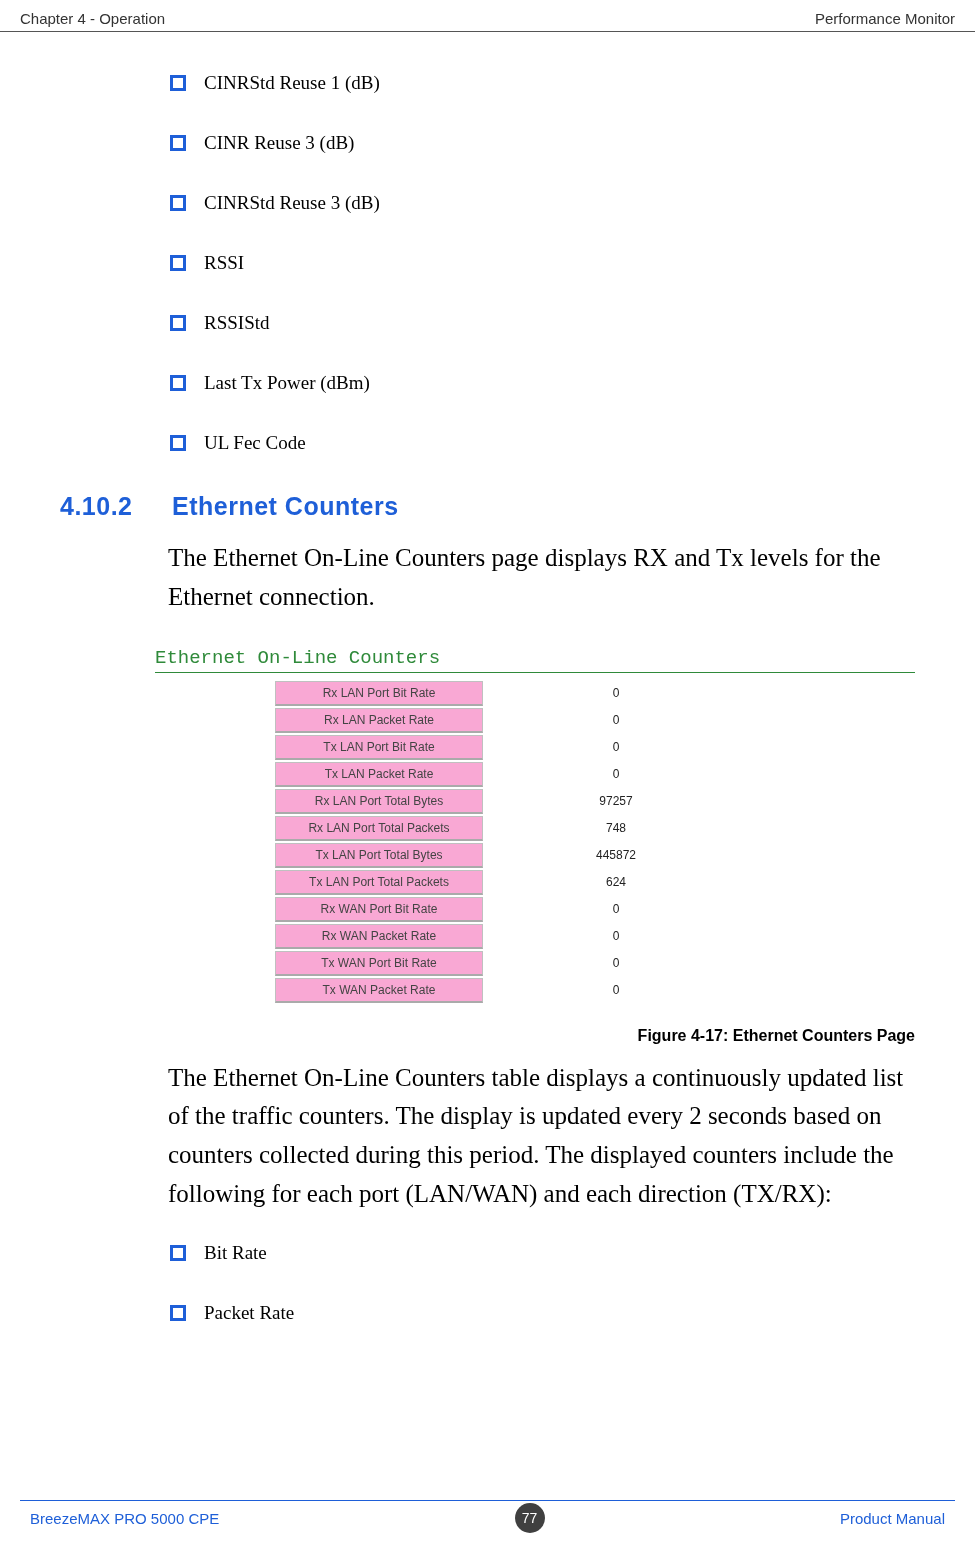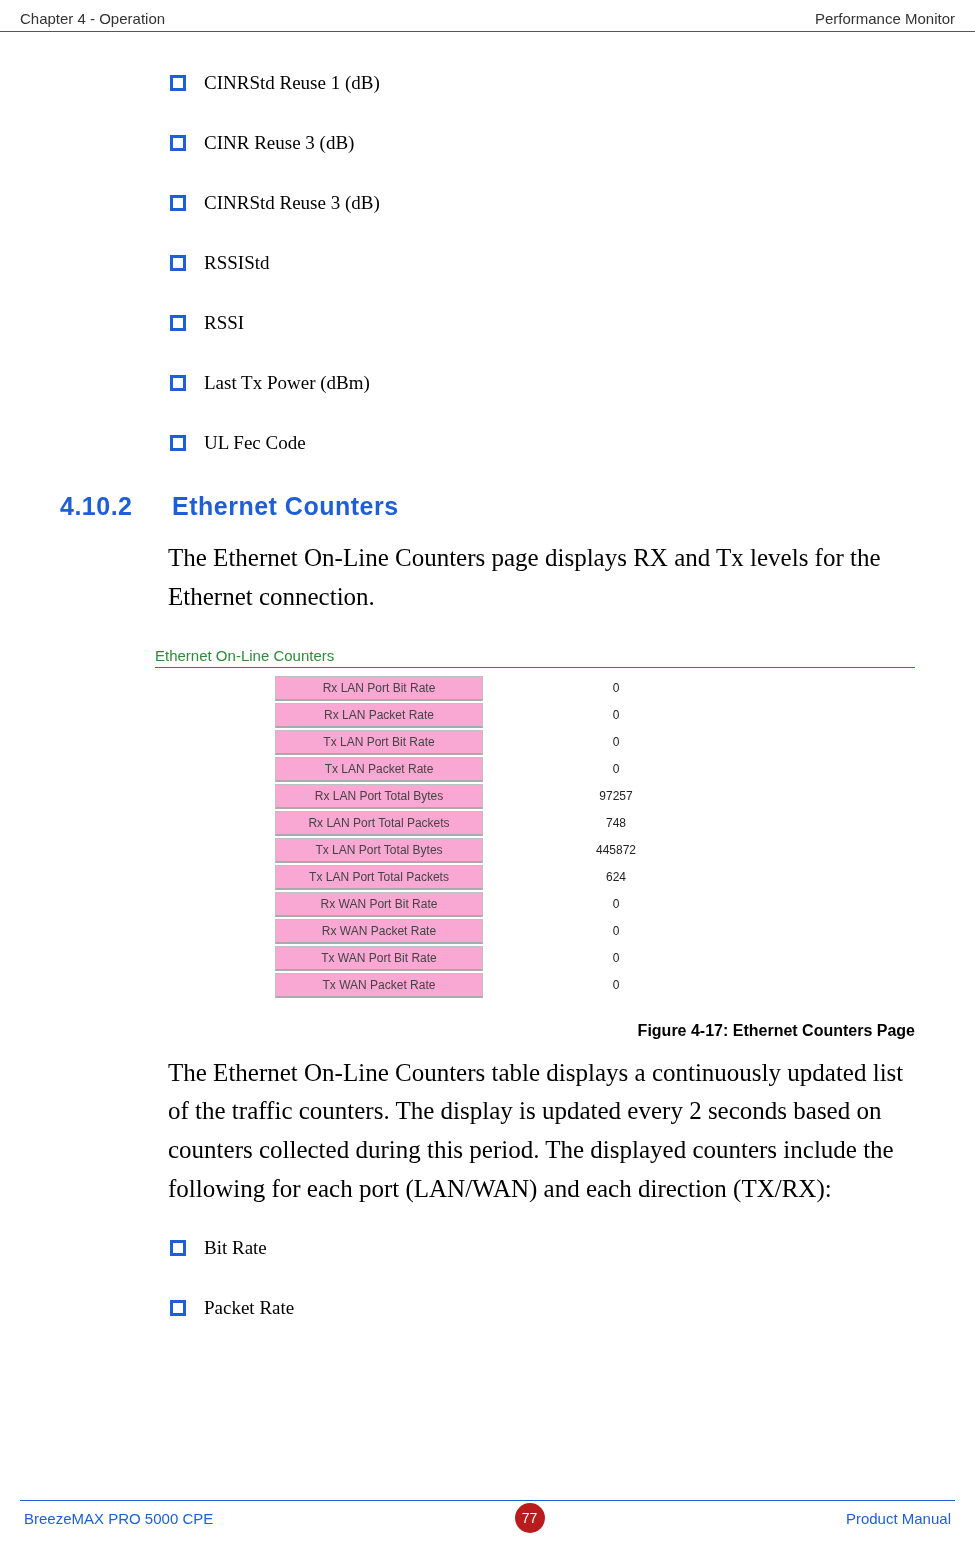--- a/index.html
+++ b/index.html
@@ -62,22 +62,22 @@
     font-size: 25px;
     line-height: 1.55;
     margin: 0 0 28px 108px;
     font-family: Liberation Serif, serif;
   }
   .figure-wrap {
     margin: 20px 0 8px 95px;
   }
   .panel-title {
     color: #2f8a3a;
-    font-family: Liberation Sans, sans-serif;
-    font-size: 15px;
+    font-family: Liberation Mono, monospace;
+    font-size: 19px;
     border-bottom: 1px solid #2f8a3a;
     padding-bottom: 3px;
     margin-bottom: 6px;
     margin-top: 30px;
   }
   .counters-table {
     border-collapse: separate;
     border-spacing: 0 2px;
     margin-left: 120px;
     font-family: Verdana, Arial, sans-serif;
@@ -107,37 +107,37 @@
     margin: 22px 0 14px 0;
   }
   .footer {
     position: absolute;
     bottom: 12px;
     left: 0;
     right: 0;
     display: flex;
     align-items: center;
     justify-content: space-between;
-    padding: 0 24px;
+    padding: 0 30px;
     font-family: Arial, Helvetica, sans-serif;
     font-size: 15px;
     color: #1e5fd8;
   }
   .footer-line {
     position: absolute;
     bottom: 44px;
     left: 20px;
     right: 20px;
     border-top: 1px solid #1e5fd8;
   }
   .page-badge {
     width: 30px;
     height: 30px;
     border-radius: 50%;
-    background: #b91c1c;
+    background: #404040;
     color: #fff;
     display: flex;
     align-items: center;
     justify-content: center;
     font-size: 14px;
     font-family: Arial, sans-serif;
   }
 </style>
 </head>
 <body>
@@ -157,25 +157,25 @@
     <li>
         <span class="square"></span>
         <span>CINR Reuse 3 (dB)</span>
       </li>
     <li>
         <span class="square"></span>
         <span>CINRStd Reuse 3 (dB)</span>
       </li>
     <li>
         <span class="square"></span>
+        <span>RSSI</span>
+      </li>
+    <li>
+        <span class="square"></span>
         <span>RSSIStd</span>
-      </li>
-    <li>
-        <span class="square"></span>
-        <span>RSSI</span>
       </li>
     <li>
         <span class="square"></span>
         <span>Last Tx Power (dBm)</span>
       </li>
     <li>
         <span class="square"></span>
         <span>UL Fec Code</span>
       </li>
   </ul>

